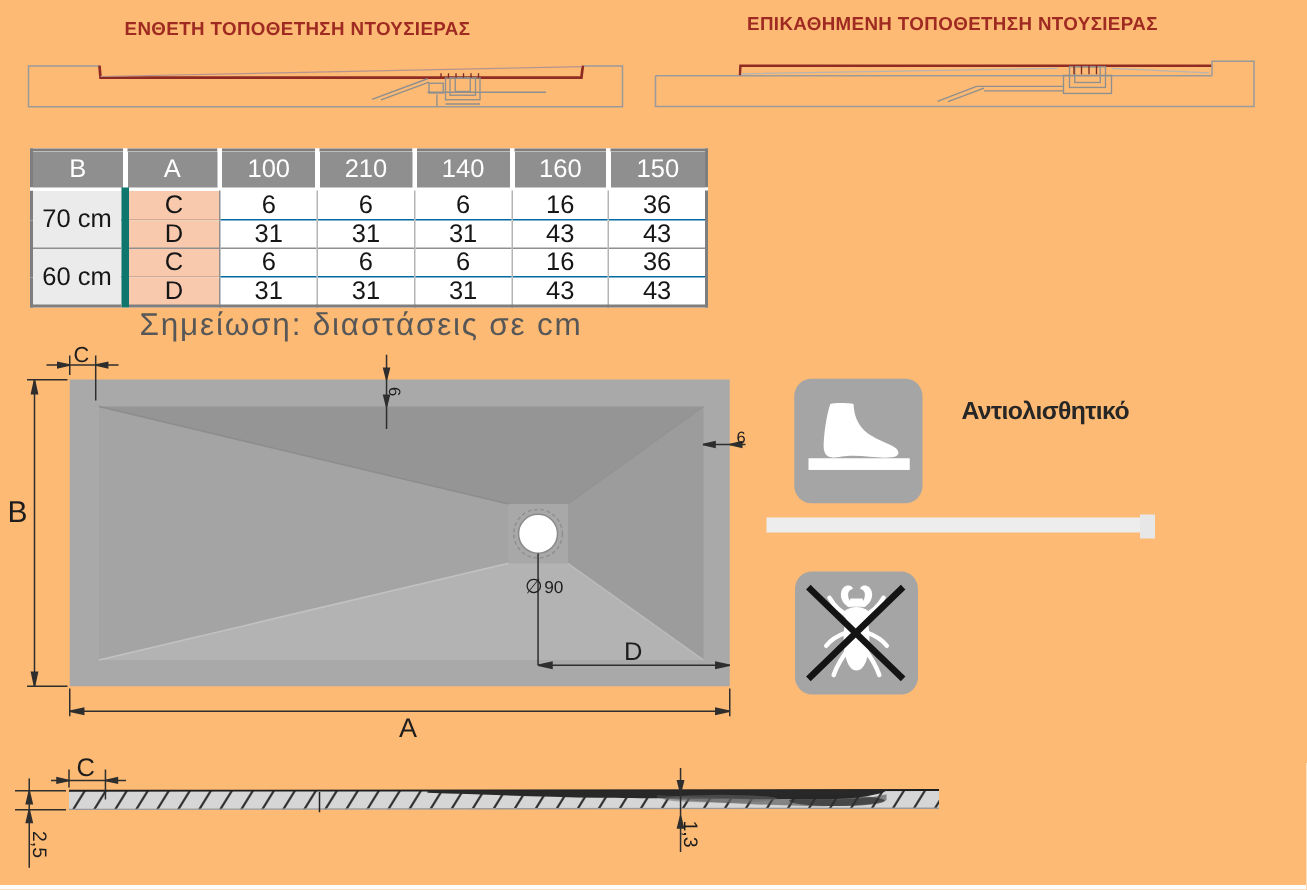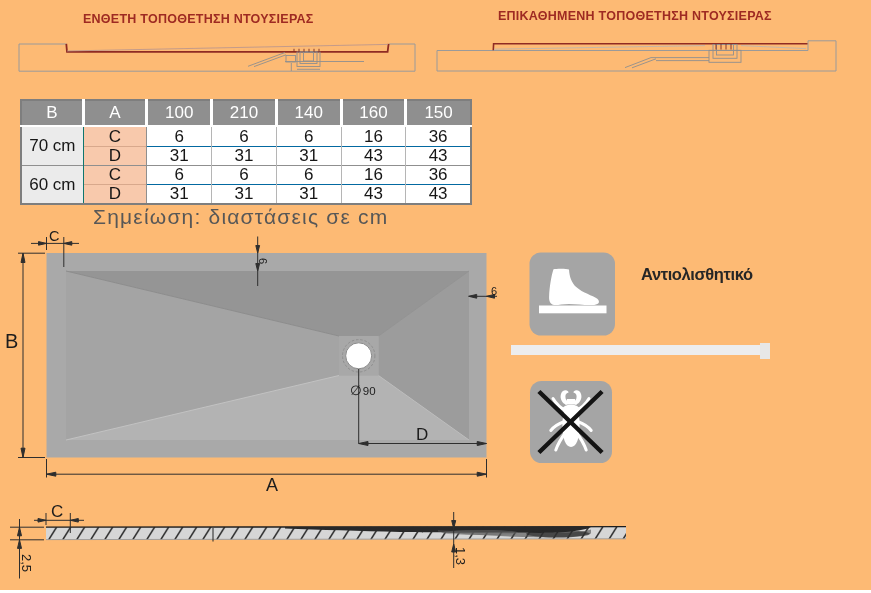--- a/index.html
+++ b/index.html
@@ -7,21 +7,21 @@
         font-family:"Liberation Sans", sans-serif;}
   .title{position:absolute;color:#9e2a22;font-weight:bold;font-size:12.5px;letter-spacing:.25px;white-space:nowrap;}
   .note{position:absolute;left:93px;top:205px;font-size:21px;letter-spacing:1.2px;color:#575757;}
   .iconlabel{position:absolute;font-size:16.5px;font-weight:bold;letter-spacing:-.4px;color:#262626;white-space:nowrap;margin-left:20px;}
   
   #tblwrap{position:absolute;left:20px;top:99px;background:#fff;}
   table.t{border-collapse:collapse;table-layout:fixed;width:452px;font-size:17px;color:#161616;border:2px solid #7e7e7e;}
   table.t td{padding:0;text-align:center;vertical-align:middle;overflow:hidden;height:18px;line-height:18px;}
   table.t td.h{background:#8f8f8f;color:#fff;border-right:3px solid #fff;border-bottom:2px solid #fff;height:24px;line-height:24px;}
   table.t td.h:last-child{border-right:none;}
-  table.t td.b{background:#ebebeb;border-right:1px solid #0f766e;border-top:1px solid #9c9c9c;text-align:center;}
+  table.t td.b{background:#ebebeb;border-right:5px solid #0f766e;border-top:1px solid #9c9c9c;text-align:center;}
   table.t td.a{background:#f8c9ac;border-right:1px solid #8f8f8f;border-top:1px solid #d8a88c;}
   table.t td.d{background:#fff;border-right:1px solid #b5b5b5;border-top:1px solid #0369a1;}
   table.t td.d:last-child{border-right:none;}
   table.t tr.grp td{border-top:1px solid #8f8f8f;}
 </style>
 </head>
 <body>
 <div id="page">
 
 <div class="title" style="left:83px;top:12px;">ΕΝΘΕΤΗ ΤΟΠΟΘΕΤΗΣΗ ΝΤΟΥΣΙΕΡΑΣ</div>

